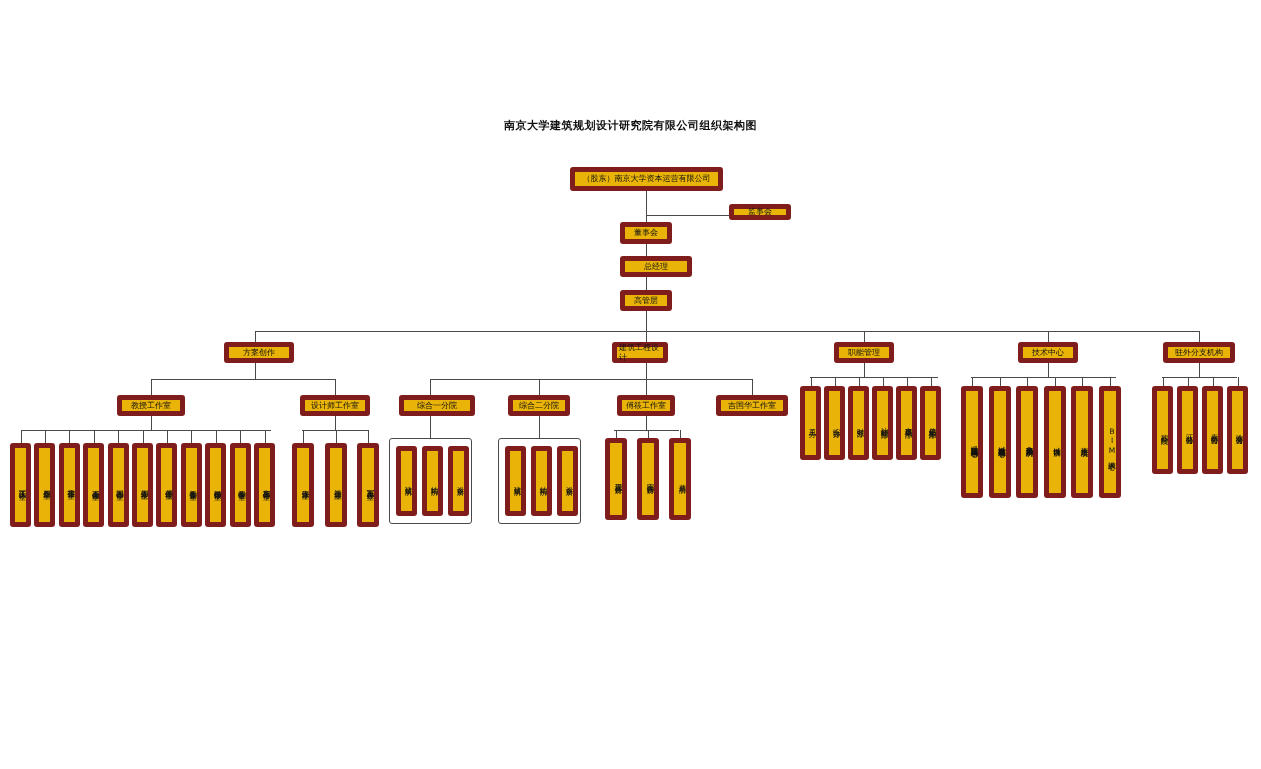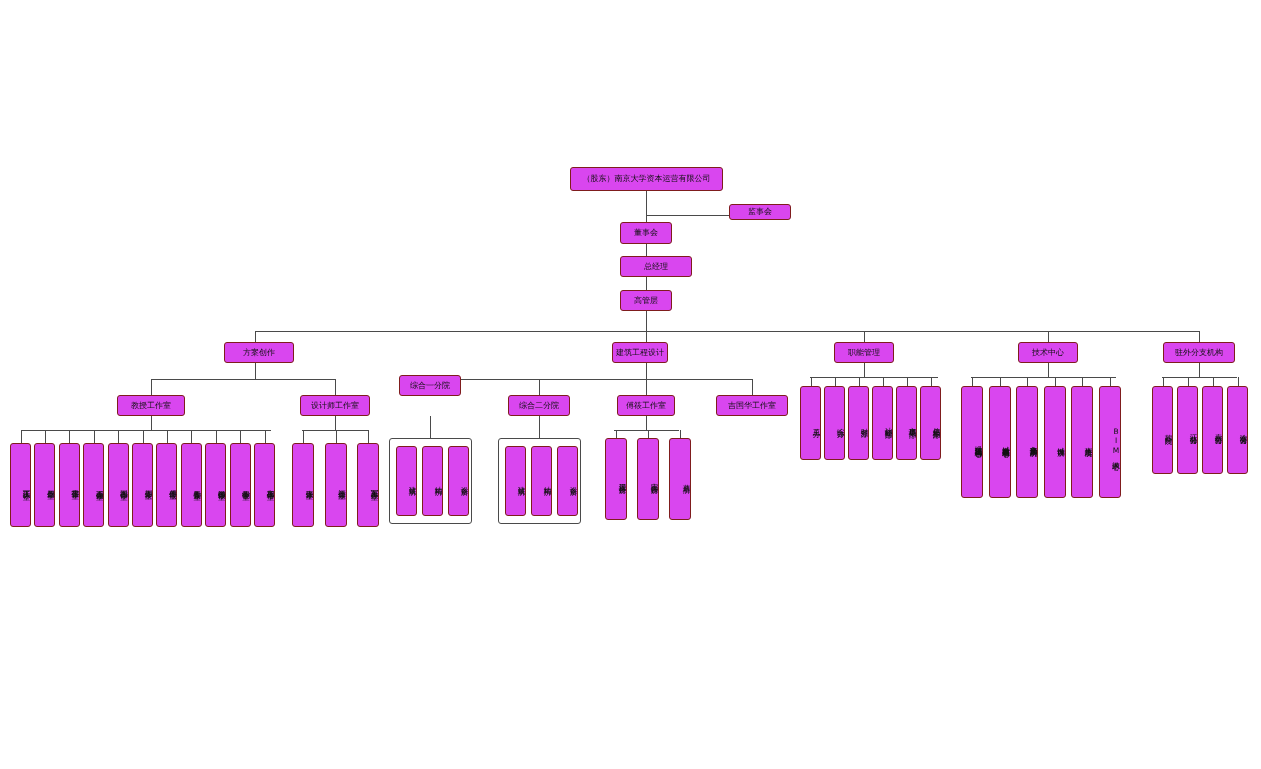--- a/index.html
+++ b/index.html
@@ -21,27 +21,27 @@
     font-size:11px;
     font-weight:bold;
     letter-spacing:.5px;
     color:#111;
   }
 
   
   .node{
     position:absolute;
     box-sizing:border-box;
-    border:1px solid #7f1d1d;
+    border:5px solid #7f1d1d;
     border-radius:3px;
-    background:#d946ef;
+    background:#eab308;
     display:flex;
     align-items:center;
     justify-content:center;
-    text-align:right;
+    text-align:left;
     font-size:8px;
     line-height:1.25;
     color:#111;
     padding:0 2px;
     z-index:3;
   }
   .node.h{ font-size:8px; }
   
   .node.v{
     writing-mode:vertical-rl;
@@ -71,20 +71,21 @@
     z-index:2;
   }
   .vln{ width:1px; }
   .hln{ height:1px; }
 </style>
 </head>
 <body>
 
 <div id="canvas">
 
+  <div class="chart-title">南京大学建筑规划设计研究院有限公司组织架构图</div>
 
   <div class="node h" style="left:570px;top:167px;width:153px;height:24px;">（股东）南京大学资本运营有限公司</div>
 
   <div class="node h" style="left:729px;top:204px;width:62px;height:16px;">监事会</div>
 
   <div class="node h" style="left:620px;top:222px;width:52px;height:22px;">董事会</div>
 
   <div class="node h" style="left:620px;top:256px;width:72px;height:21px;">总经理</div>
 
   <div class="node h" style="left:620px;top:290px;width:52px;height:21px;">高管层</div>
@@ -117,21 +118,21 @@
   <div class="node h" style="left:117px;top:395px;width:68px;height:21px;">教授工作室</div>
   <div class="node h" style="left:300px;top:395px;width:70px;height:21px;">设计师工作室</div>
 
   <div class="ln vln" style="left:646px;top:363px;height:16px;"></div>
   <div class="ln hln" style="left:430px;top:379px;width:322px;"></div>
   <div class="ln vln" style="left:430px;top:379px;height:16px;"></div>
   <div class="ln vln" style="left:539px;top:379px;height:16px;"></div>
   <div class="ln vln" style="left:646px;top:379px;height:16px;"></div>
   <div class="ln vln" style="left:752px;top:379px;height:16px;"></div>
 
-  <div class="node h" style="left:399px;top:375px;width:62px;height:21px;">综合一分院</div>
+  <div class="node h" style="left:399px;top:395px;width:76px;height:21px;">综合一分院</div>
   <div class="node h" style="left:508px;top:395px;width:62px;height:21px;">综合二分院</div>
   <div class="node h" style="left:617px;top:395px;width:58px;height:21px;">傅筱工作室</div>
   <div class="node h" style="left:716px;top:395px;width:72px;height:21px;">吉国华工作室</div>
 
   <div class="ln vln" style="left:151px;top:416px;height:14px;"></div>
   <div class="ln hln" style="left:22px;top:430px;width:249px;"></div>
   <div id="prof-drops">
       <div class="ln vln" style="left: 20.5px; top: 430px; height: 13px;"></div>
       <div class="ln vln" style="left: 44.9px; top: 430px; height: 13px;"></div>
       <div class="ln vln" style="left: 69.3px; top: 430px; height: 13px;"></div>

